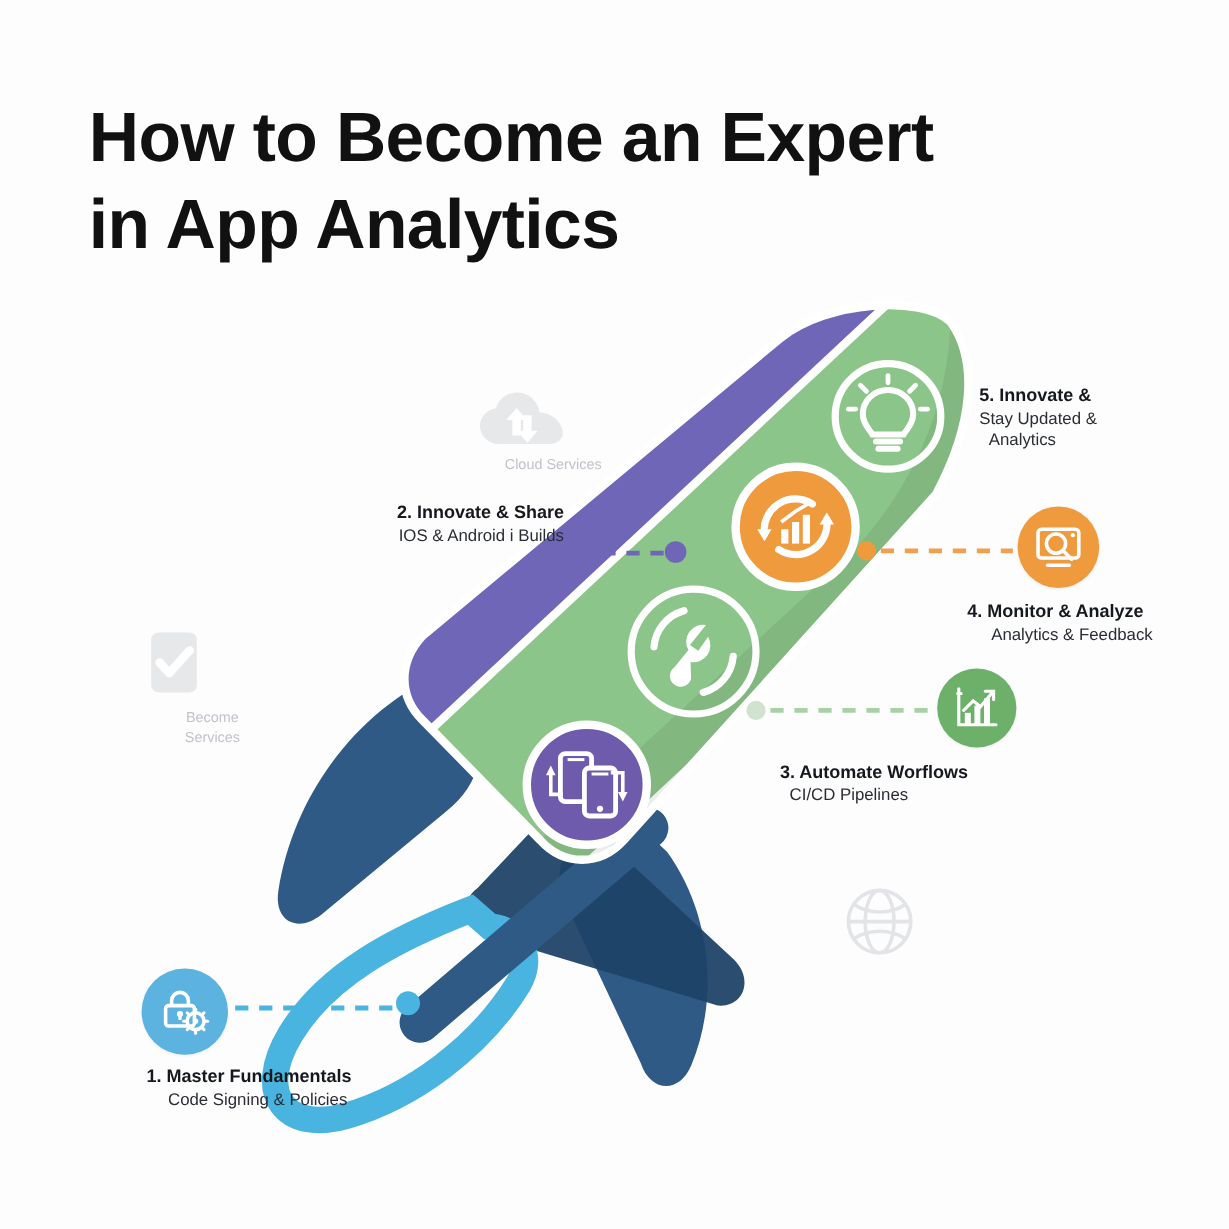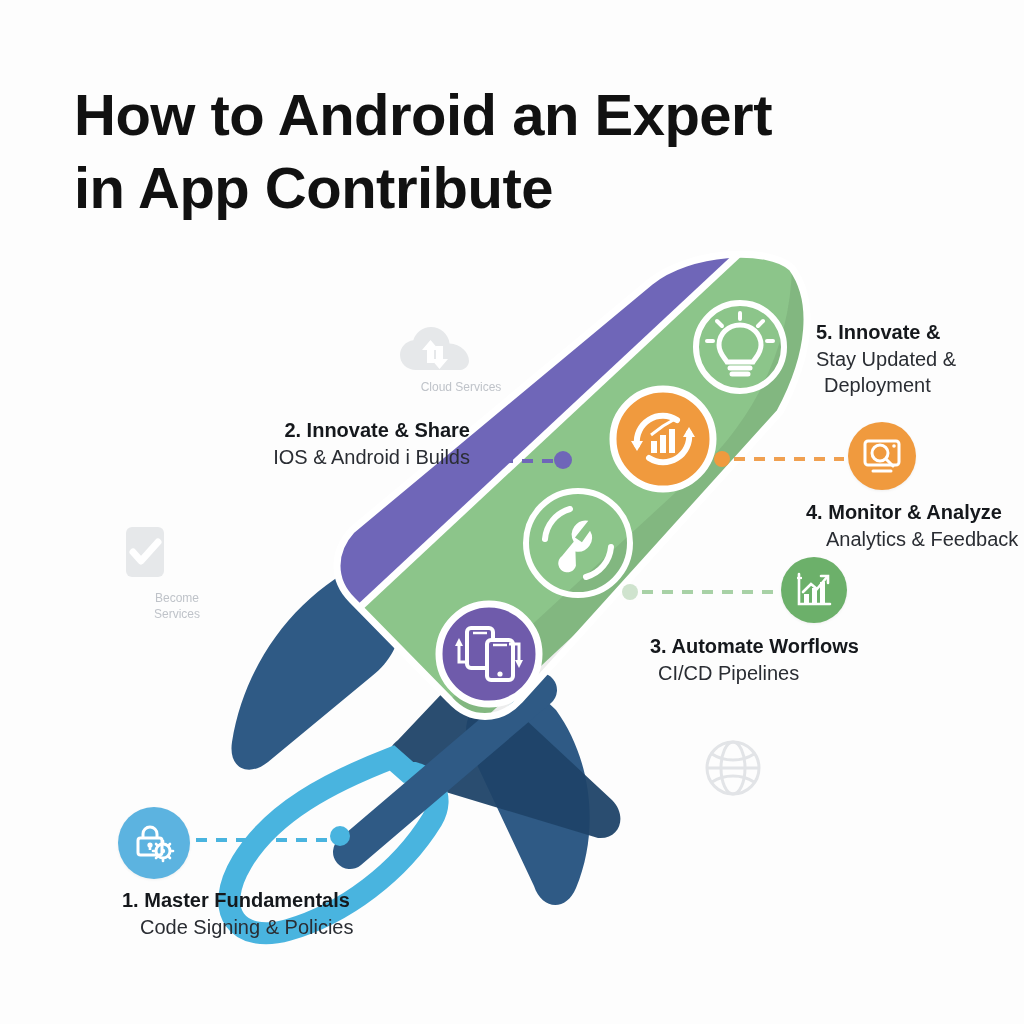--- a/index.html
+++ b/index.html
@@ -26,27 +26,27 @@
     font-size:58px;
     line-height:1.26;
     color:#111111;
     letter-spacing:-0.5px;
     white-space:nowrap;
   }
   
   .callout{position:absolute;}
   .callout .step-title{
     font-weight:bold;
-    font-size:20px;
+    font-size:15px;
     color:#15181c;
     line-height:1.28;
     white-space:nowrap;
   }
   .callout .step-sub{
-    font-size:20px;
+    font-size:14px;
     color:#2a2d33;
     line-height:1.30;
     white-space:nowrap;
   }
   .ta-left{text-align:left;}
   .ta-right{text-align:right;}
 
   
   .ghost{
     position:absolute;
@@ -72,22 +72,22 @@
     box-shadow:0 1px 3px rgba(0,0,0,0.06);
   }
   svg{display:block;}
 </style>
 </head>
 <body>
 
 <div id="infographic">
 
   <div class="title-block">
-    <div class="title-line">How to Android an Expert</div>
-    <div class="title-line">in App Contribute</div>
+    <div class="title-line">How to Become an Expert</div>
+    <div class="title-line">in App Analytics</div>
   </div>
 
   <div class="ghost" style="left:396px;top:326px;width:130px;">
     <span class="ghost-icon">
       <svg width="78" height="48" viewBox="0 0 78 48">
         <path d="M20 44c-9 0-16-6.6-16-15 0-7.6 5.8-13.8 13.3-14.8C19.6 6.6 26.6 1 35 1c9.6 0 17.5 7.2 18.6 16.5C64.6 18.2 73 26.4 73 34.9 73 39.9 68.5 44 63 44H20z" fill="#e6e8ea"></path>
         <path d="M31 37V24h-5l8.5-10 8.5 10h-5v13z" fill="#ffffff"></path>
         <path d="M47 20v13h5l-8.5 10L35 33h5V20z" fill="#ffffff"></path>
       </svg>
     </span>
@@ -303,21 +303,21 @@
           <line x1="7" y1="-7" x2="5.3" y2="-5.3"></line>
           <line x1="-5.3" y1="5.3" x2="-7" y2="7"></line>
         </g>
       </g>
     </svg>
   </div>
 
   <div class="callout ta-left" style="left:816px;top:320px;width:208px;">
     <div class="step-title">5. Innovate &amp;</div>
     <div class="step-sub">Stay Updated &amp;</div>
-    <div class="step-sub" style="margin-left:8px;">Deployment</div>
+    <div class="step-sub" style="margin-left:8px;">Analytics</div>
   </div>
 
   <div class="callout ta-right" style="left:196px;top:418px;width:274px;">
     <div class="step-title">2. Innovate &amp; Share</div>
     <div class="step-sub">IOS &amp; Android i Builds</div>
   </div>
 
   <div class="callout ta-left" style="left:794px;top:500px;width:270px;margin-left:12px;">
     <div class="step-title">4. Monitor &amp; Analyze</div>
     <div class="step-sub" style="margin-left:20px;">Analytics &amp; Feedback</div>

